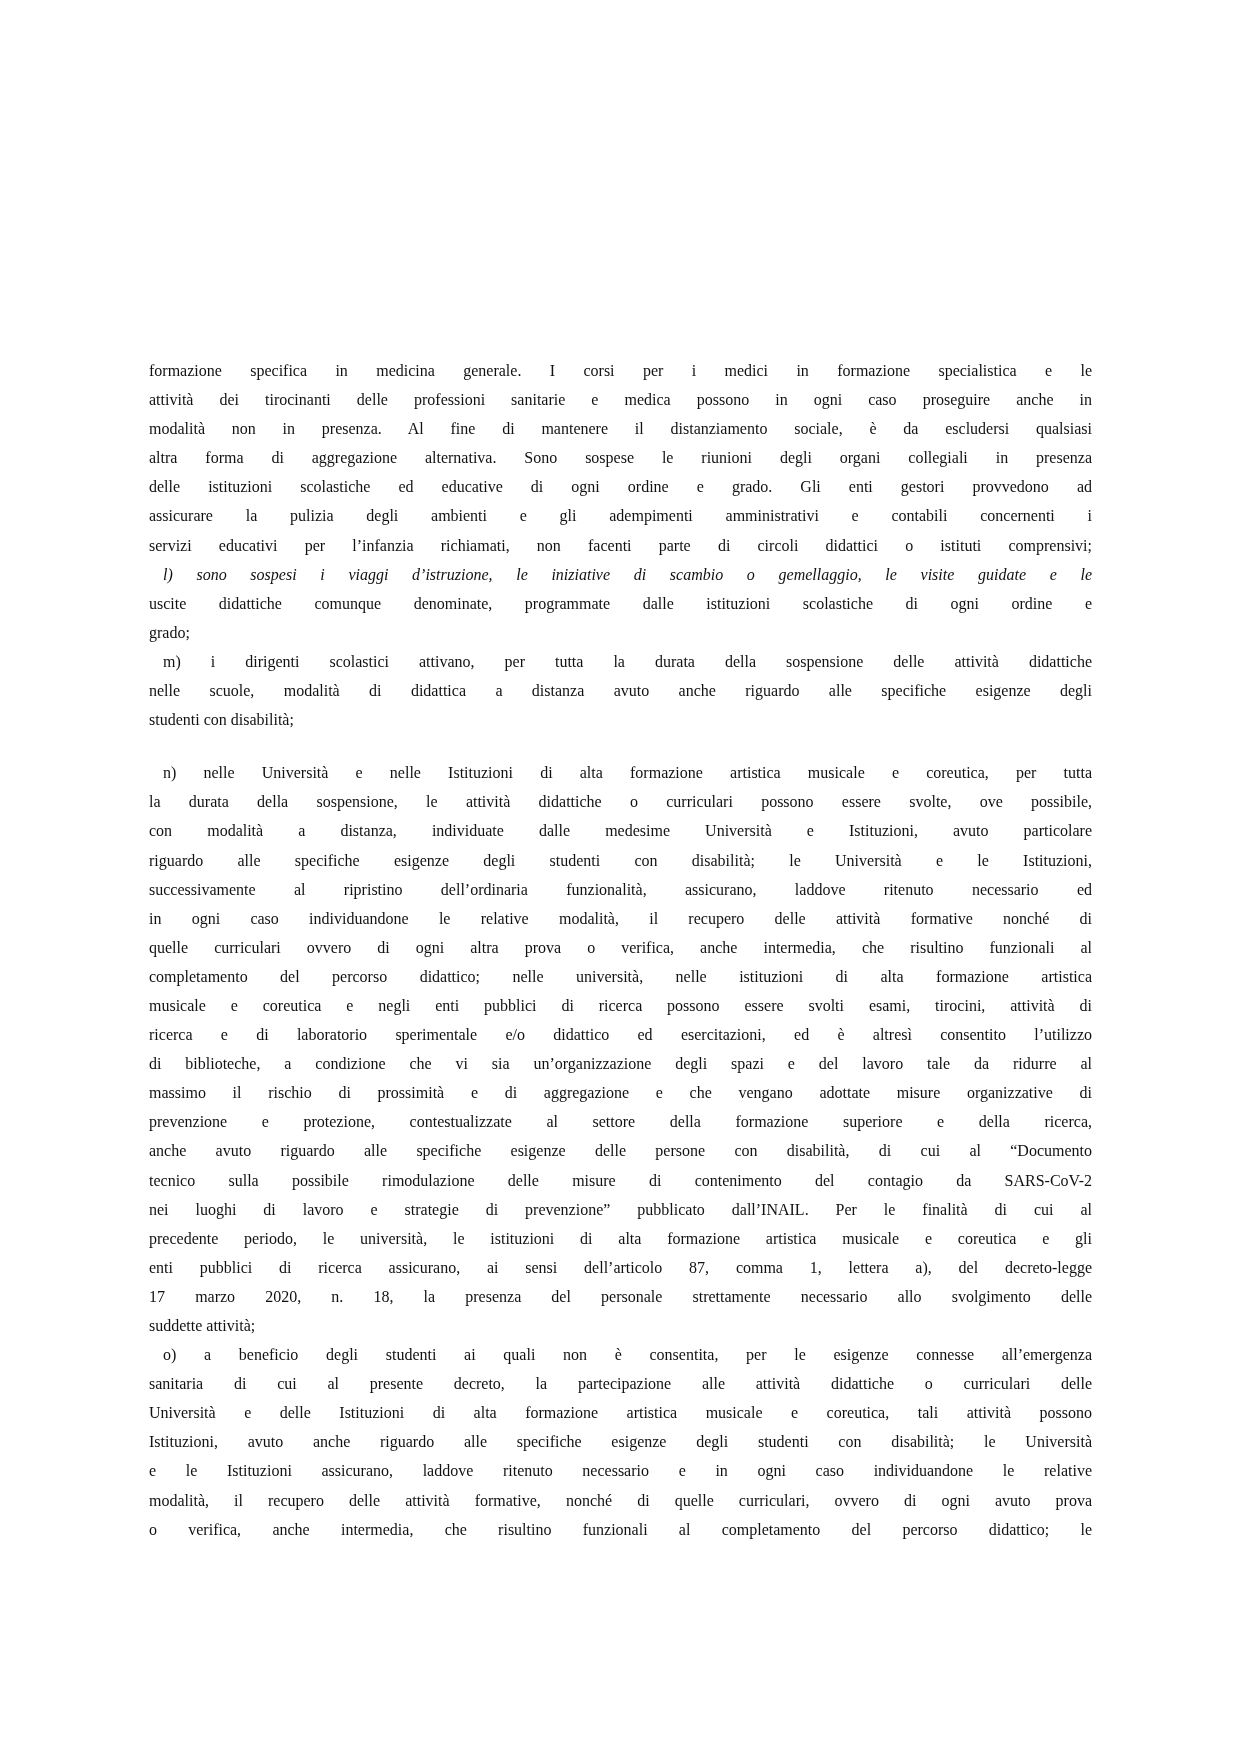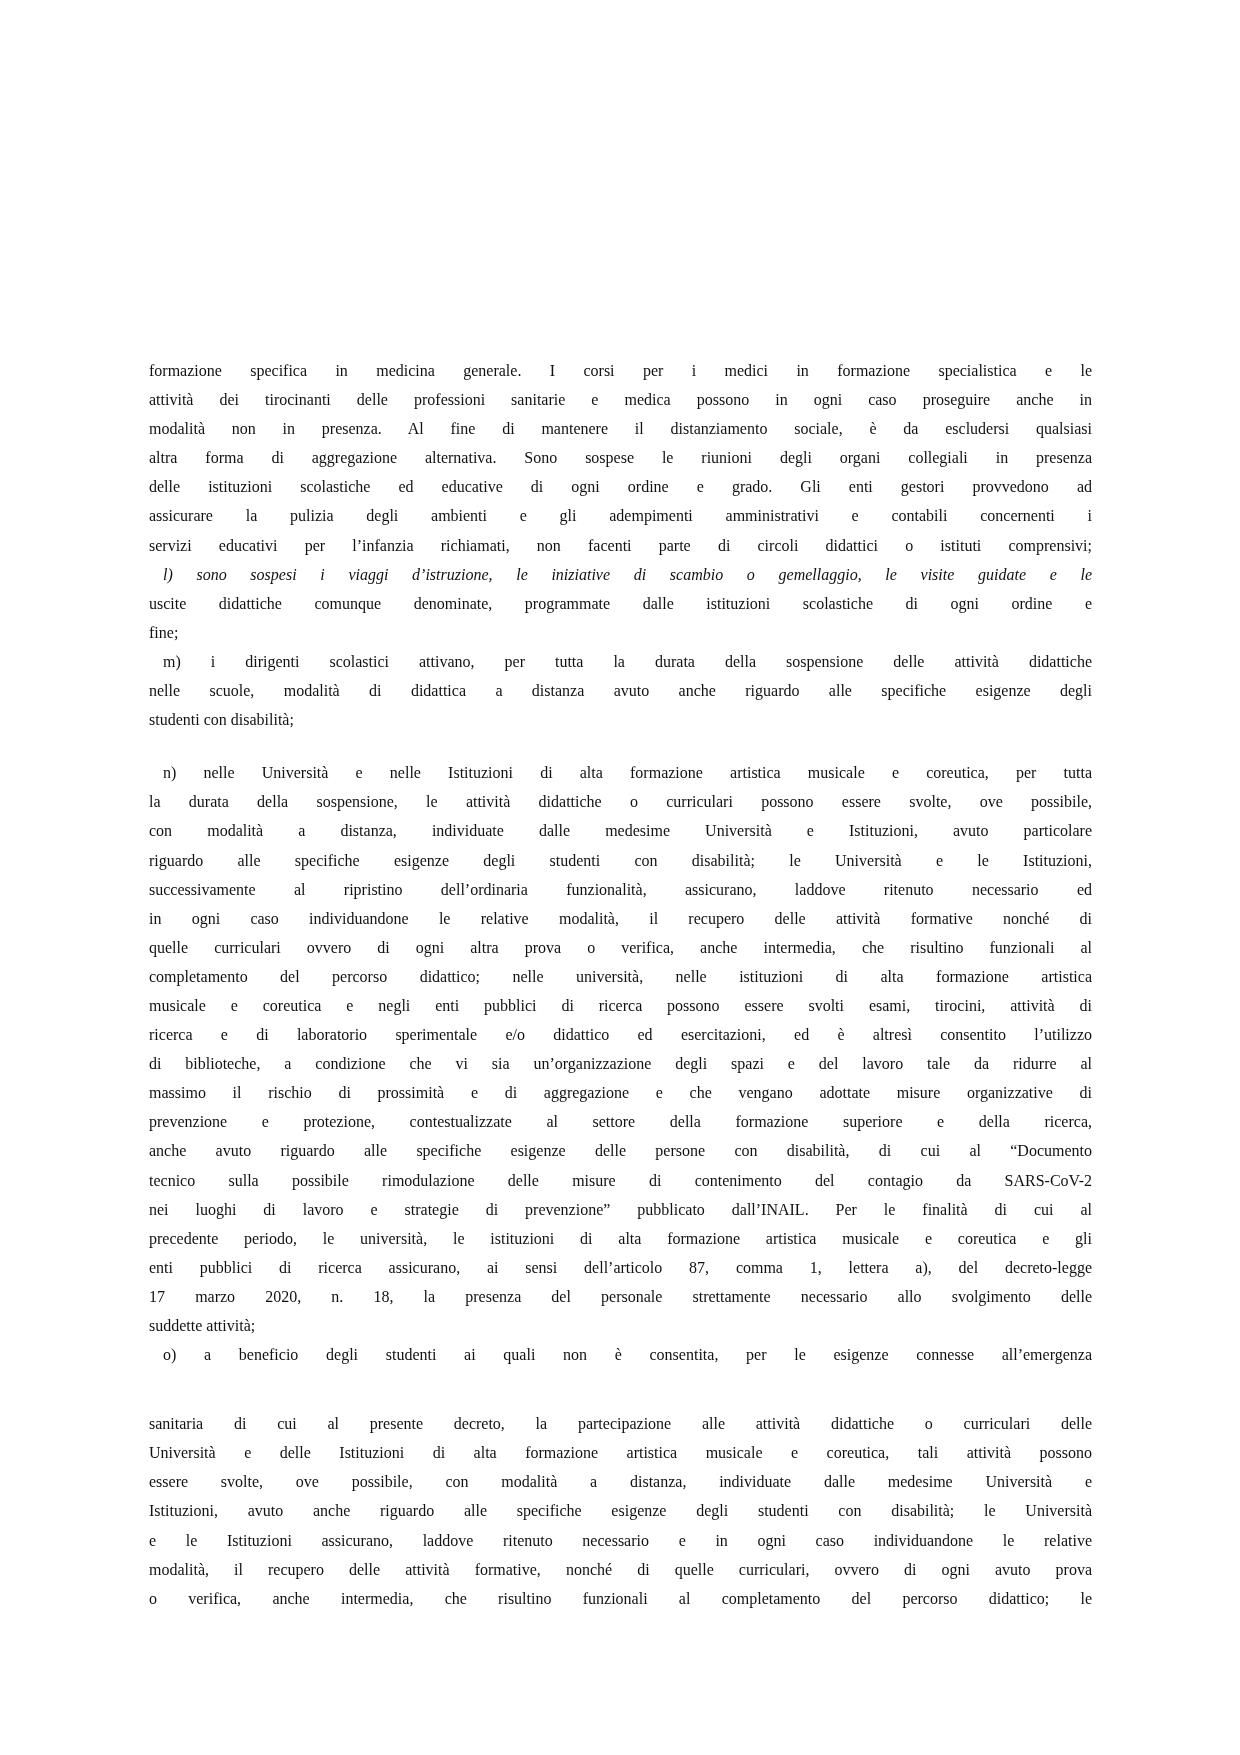--- a/index.html
+++ b/index.html
@@ -58,21 +58,21 @@
       <span class="line" style="white-space: normal; overflow: hidden;">modalità non in presenza. Al fine di mantenere il distanziamento sociale, è da escludersi qualsiasi</span>
       <span class="line" style="white-space: normal; overflow: hidden;">altra forma di aggregazione alternativa. Sono sospese le riunioni degli organi collegiali in presenza</span>
       <span class="line" style="white-space: normal; overflow: hidden;">delle istituzioni scolastiche ed educative di ogni ordine e grado. Gli enti gestori provvedono ad</span>
       <span class="line" style="white-space: normal; overflow: hidden;">assicurare la pulizia degli ambienti e gli adempimenti amministrativi e contabili concernenti i</span>
       <span class="line" style="white-space: normal; overflow: hidden;">servizi educativi per l’infanzia richiamati, non facenti parte di circoli didattici o istituti comprensivi;</span>
     </div>
 
     <div>
       <span class="line indent" style="white-space: normal; overflow: hidden; font-style: italic;">l) sono sospesi i viaggi d’istruzione, le iniziative di scambio o gemellaggio, le visite guidate e le</span>
       <span class="line" style="white-space: normal; overflow: hidden;">uscite didattiche comunque denominate, programmate dalle istituzioni scolastiche di ogni ordine e</span>
-      <span class="line last" style="white-space: normal; overflow: hidden;">fine;</span>
+      <span class="line last" style="white-space: normal; overflow: hidden;">grado;</span>
     </div>
 
     <div>
       <span class="line indent" style="white-space: normal; overflow: hidden;">m) i dirigenti scolastici attivano, per tutta la durata della sospensione delle attività didattiche</span>
       <span class="line" style="white-space: normal; overflow: hidden;">nelle scuole, modalità di didattica a distanza avuto anche riguardo alle specifiche esigenze degli</span>
       <span class="line last" style="white-space: normal; overflow: hidden;">studenti con disabilità;</span>
     </div>
 
     <div>
       <span class="line indent" style="white-space: normal; overflow: hidden; margin-top: 24px;">n) nelle Università e nelle Istituzioni di alta formazione artistica musicale e coreutica, per tutta</span>
@@ -92,23 +92,22 @@
       <span class="line" style="white-space: normal; overflow: hidden;">tecnico sulla possibile rimodulazione delle misure di contenimento del contagio da SARS-CoV-2</span>
       <span class="line" style="white-space: normal; overflow: hidden;">nei luoghi di lavoro e strategie di prevenzione” pubblicato dall’INAIL. Per le finalità di cui al</span>
       <span class="line" style="white-space: normal; overflow: hidden;">precedente periodo, le università, le istituzioni di alta formazione artistica musicale e coreutica e gli</span>
       <span class="line" style="white-space: normal; overflow: hidden;">enti pubblici di ricerca assicurano, ai sensi dell’articolo 87, comma 1, lettera a), del decreto-legge</span>
       <span class="line" style="white-space: normal; overflow: hidden;">17 marzo 2020, n. 18, la presenza del personale strettamente necessario allo svolgimento delle</span>
       <span class="line last" style="white-space: normal; overflow: hidden;">suddette attività;</span>
     </div>
 
     <div>
       <span class="line indent" style="white-space: normal; overflow: hidden;">o) a beneficio degli studenti ai quali non è consentita, per le esigenze connesse all’emergenza</span>
-      <span class="line" style="white-space: normal; overflow: hidden; margin-top: 40px;">sanitaria di cui al presente decreto, la partecipazione alle attività didattiche o curriculari delle</span>
+      <span class="line" style="white-space: normal; overflow: hidden;">sanitaria di cui al presente decreto, la partecipazione alle attività didattiche o curriculari delle</span>
       <span class="line" style="white-space: normal; overflow: hidden;">Università e delle Istituzioni di alta formazione artistica musicale e coreutica, tali attività possono</span>
-      <span class="line" style="white-space: normal; overflow: hidden;">essere svolte, ove possibile, con modalità a distanza, individuate dalle medesime Università e</span>
       <span class="line" style="white-space: normal; overflow: hidden;">Istituzioni, avuto anche riguardo alle specifiche esigenze degli studenti con disabilità; le Università</span>
       <span class="line" style="white-space: normal; overflow: hidden;">e le Istituzioni assicurano, laddove ritenuto necessario e in ogni caso individuandone le relative</span>
       <span class="line" style="white-space: normal; overflow: hidden;">modalità, il recupero delle attività formative, nonché di quelle curriculari, ovvero di ogni avuto prova</span>
       <span class="line" style="white-space: normal; overflow: hidden;">o verifica, anche intermedia, che risultino funzionali al completamento del percorso didattico; le</span>
     </div>
 
   </div>
 </div>
 
 </body></html>

